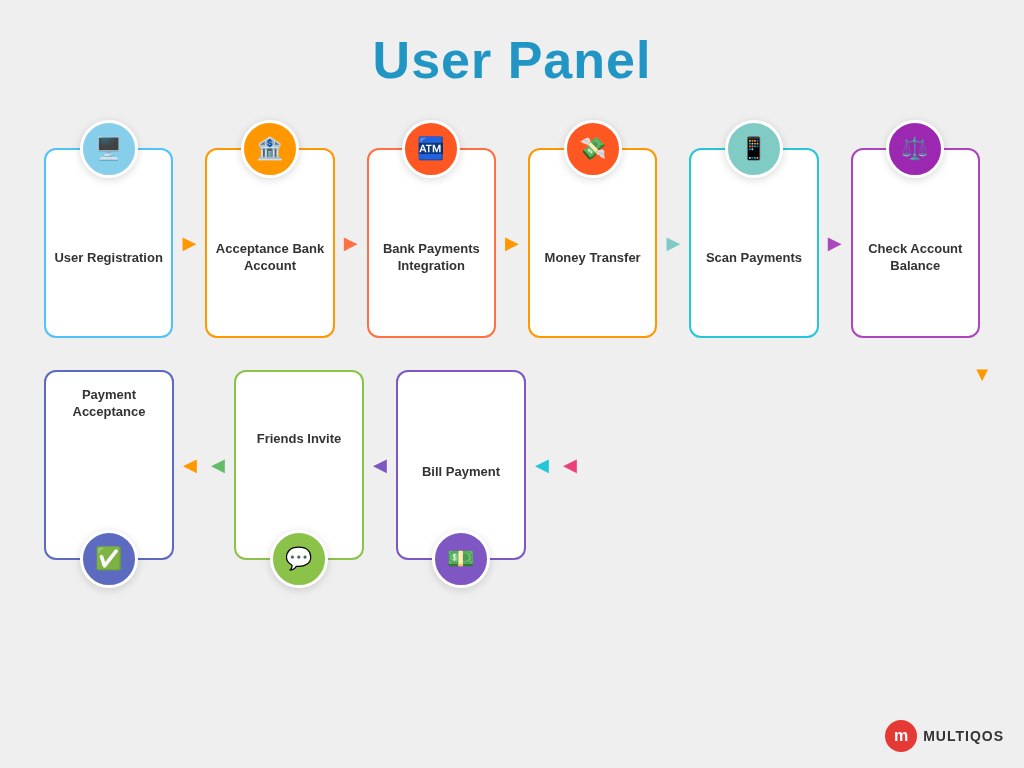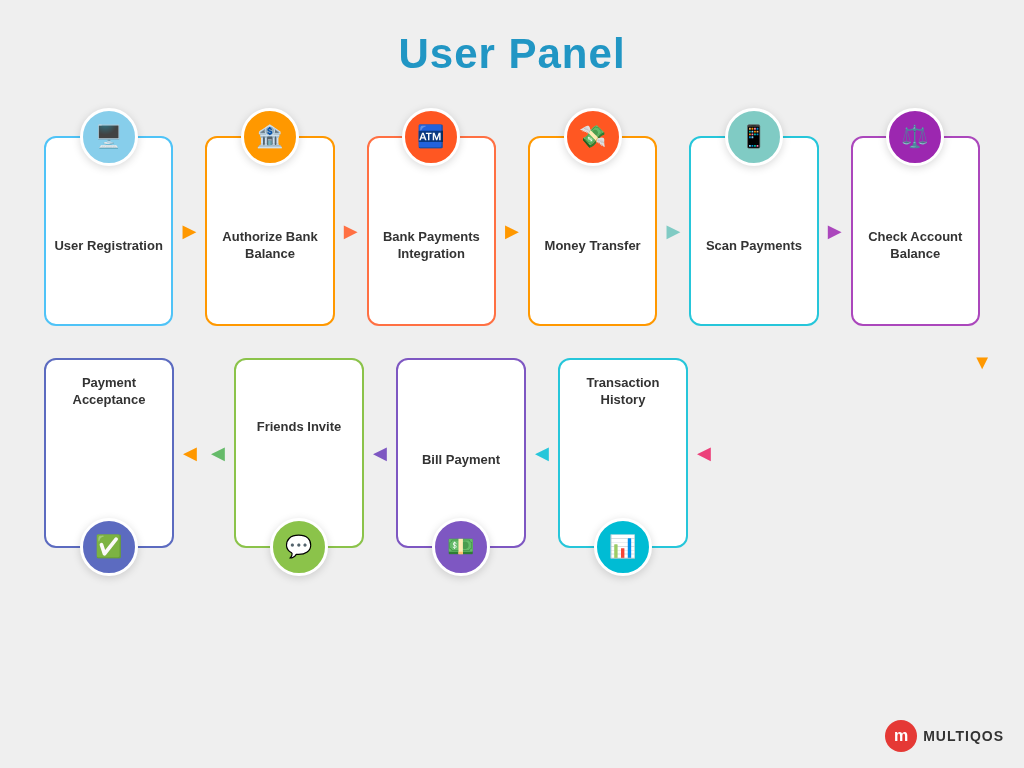--- a/index.html
+++ b/index.html
@@ -13,21 +13,21 @@
     }
     .page {
       width: 1024px;
       height: 768px;
       background: #efefef;
       position: relative;
       padding: 20px;
     }
     .title {
       text-align: center;
-      font-size: 42px;
+      font-size: 52px;
       font-weight: 900;
       color: #2196c4;
       margin-bottom: 10px;
       padding-top: 10px;
       letter-spacing: 1px;
     }
     .diagram-area {
       display: flex;
       flex-direction: column;
       align-items: center;
@@ -162,21 +162,21 @@
         </div>
       </div>
 
       <div class="h-arrow arrow-orange">▶</div>
 
       <div class="card" style="border-color:#ff9800;">
         <div class="icon-circle" style="background:#ff9800;">
           <span style="font-size:22px;">🏦</span>
         </div>
         <div class="card-inner">
-          <span class="card-label">Authorize Bank Balance</span>
+          <span class="card-label">Acceptance Bank Account</span>
         </div>
       </div>
 
       <div class="h-arrow" style="color:#ff7043;">▶</div>
 
       <div class="card" style="border-color:#ff7043;">
         <div class="icon-circle" style="background:#ff5722;">
           <span style="font-size:22px;">🏧</span>
         </div>
         <div class="card-inner">
@@ -252,28 +252,20 @@
         <div class="card-inner" style="padding-top:10px; justify-content:center; padding-top:15px;">
           <span class="card-label">Bill Payment</span>
         </div>
         <div class="icon-circle" style="background:#7e57c2; top:auto; bottom:-30px; left:50%; transform:translateX(-50%);">
           <span style="font-size:22px;">💵</span>
         </div>
       </div>
 
       <div class="h-arrow" style="color:#26c6da;">◀</div>
 
-      <div class="card" style="border-color:#26c6da;">
-        <div class="card-inner" style="padding-top:10px; justify-content:flex-start; padding-top:15px;">
-          <span class="card-label">Transaction History</span>
-        </div>
-        <div class="icon-circle" style="background:#00bcd4; top:auto; bottom:-30px; left:50%; transform:translateX(-50%);">
-          <span style="font-size:22px;">📊</span>
-        </div>
-      </div>
 
       <div class="h-arrow" style="color:#ec407a;">◀</div>
 
 
     </div>
 
   </div>
 
   <div class="logo">
     <div class="logo-circle">m</div>

